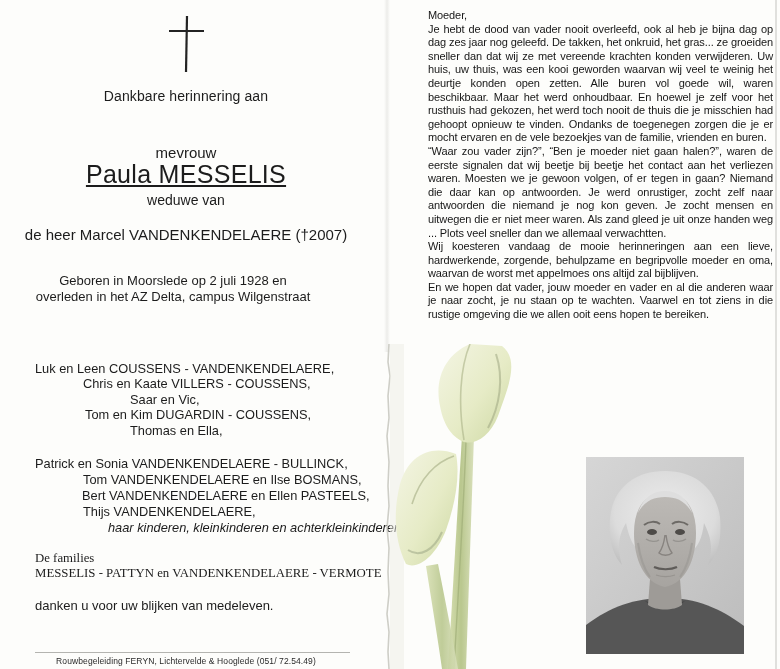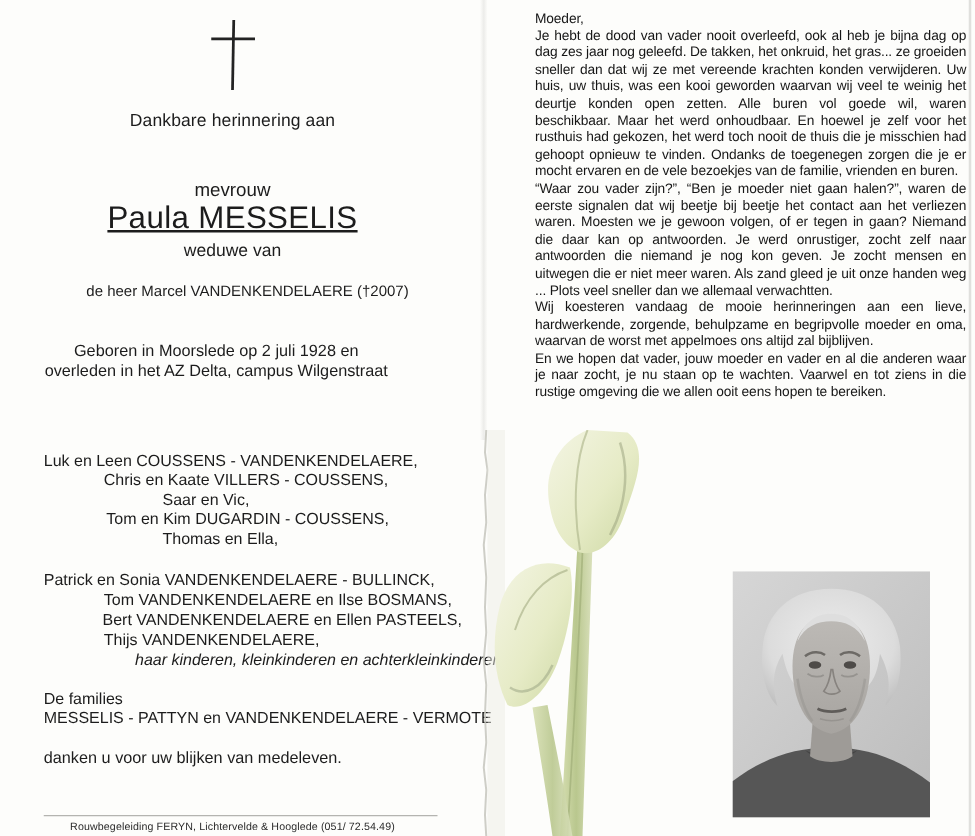--- a/index.html
+++ b/index.html
@@ -13,27 +13,27 @@
   }
   .abs{position:absolute;}
   .centered{text-align:center;}
   
   #left-panel{position:absolute;left:0;top:0;width:390px;height:669px;}
   .cross-wrap{left:0;top:14px;width:372px;text-align:center;}
   .hdr{left:0;top:88px;width:372px;font-size:14px;letter-spacing:.1px;text-align:center;}
   .salut{left:0;top:144px;width:372px;font-size:15px;}
   .dname{left:0;top:160px;width:372px;font-size:25px;letter-spacing:.3px;text-decoration:underline;}
   .widow{left:0;top:192px;width:372px;font-size:14px;}
-  .spouse{left:12px;top:226px;width:372px;font-size:12px;}
+  .spouse{left:0;top:226px;width:372px;font-size:15px;}
   .life{left:0;top:273px;width:346px;font-size:13px;line-height:15.5px;}
   .fam1{left:0;top:361px;width:390px;font-size:12.8px;line-height:15.4px;}
   .fam2{left:0;top:456px;width:390px;font-size:12.8px;line-height:16px;}
   .fline{white-space:nowrap;}
   .it{font-style:italic;}
-  .families{left:35px;top:551px;width:355px;font-size:12.8px;line-height:15px;white-space:nowrap;}
+  .families{left:35px;top:551px;width:355px;font-size:12.8px;line-height:15px;white-space:nowrap;font-family:Liberation Serif, serif;}
   .thanks{left:35px;top:598px;width:340px;font-size:13px;}
   .foot-line{left:35px;top:652px;width:315px;height:1px;background:#b4b4b0;}
   .foot-txt{left:0;top:656px;width:372px;font-size:8.5px;color:#2a2a2a;letter-spacing:.1px;}
   
   .crease{left:384px;top:0;width:6px;height:352px;
     background:linear-gradient(to right, rgba(0,0,0,0), rgba(90,90,80,.10), rgba(0,0,0,0));}
   .scan-edge{left:775px;top:0;width:2px;height:669px;background:rgba(140,140,130,.25);}
   
   #right-panel{position:absolute;left:390px;top:0;width:390px;height:669px;}
   .letter{position:absolute;left:38px;top:9px;width:345px;

